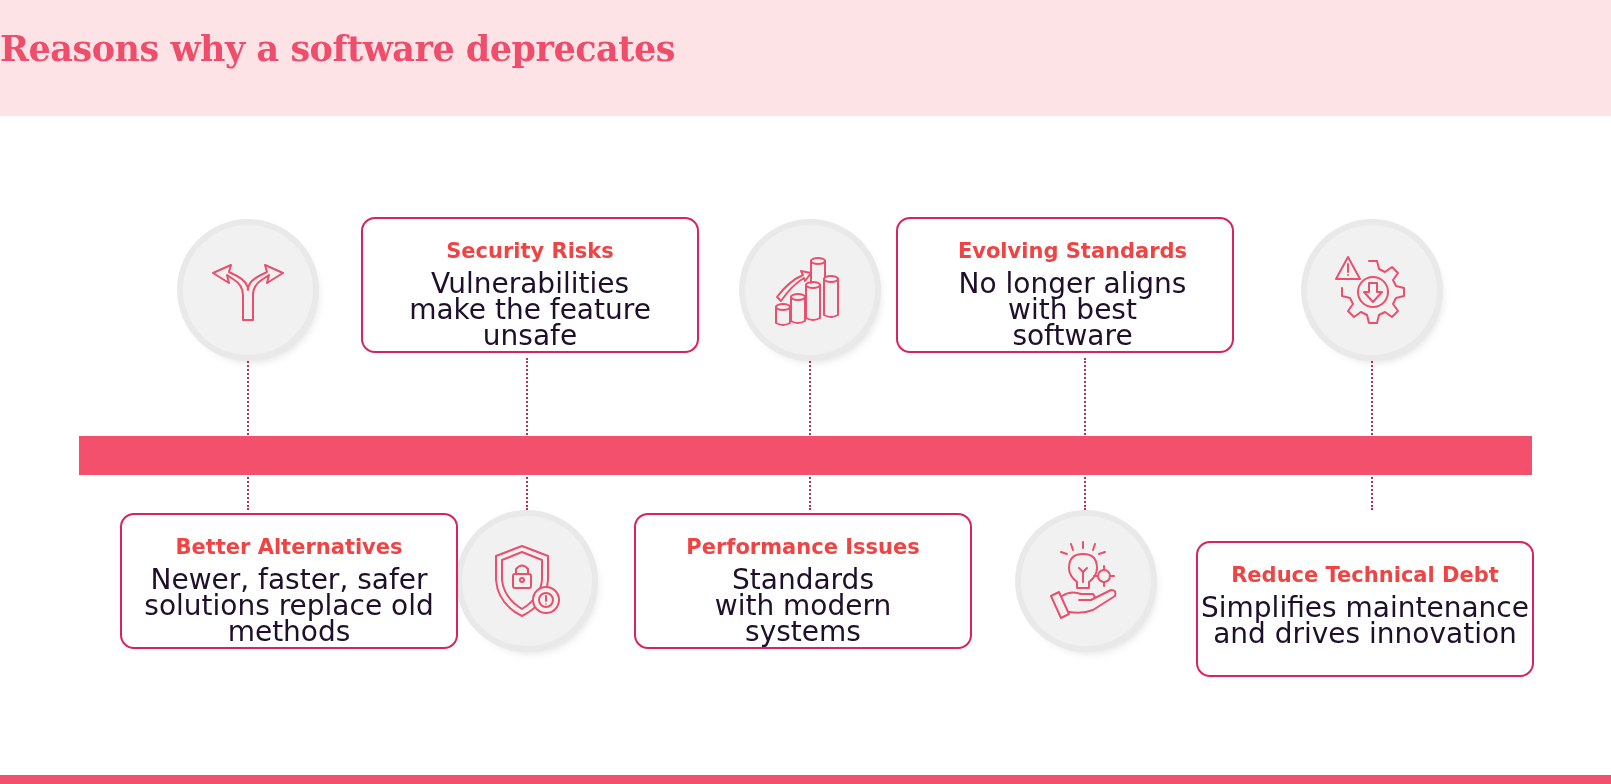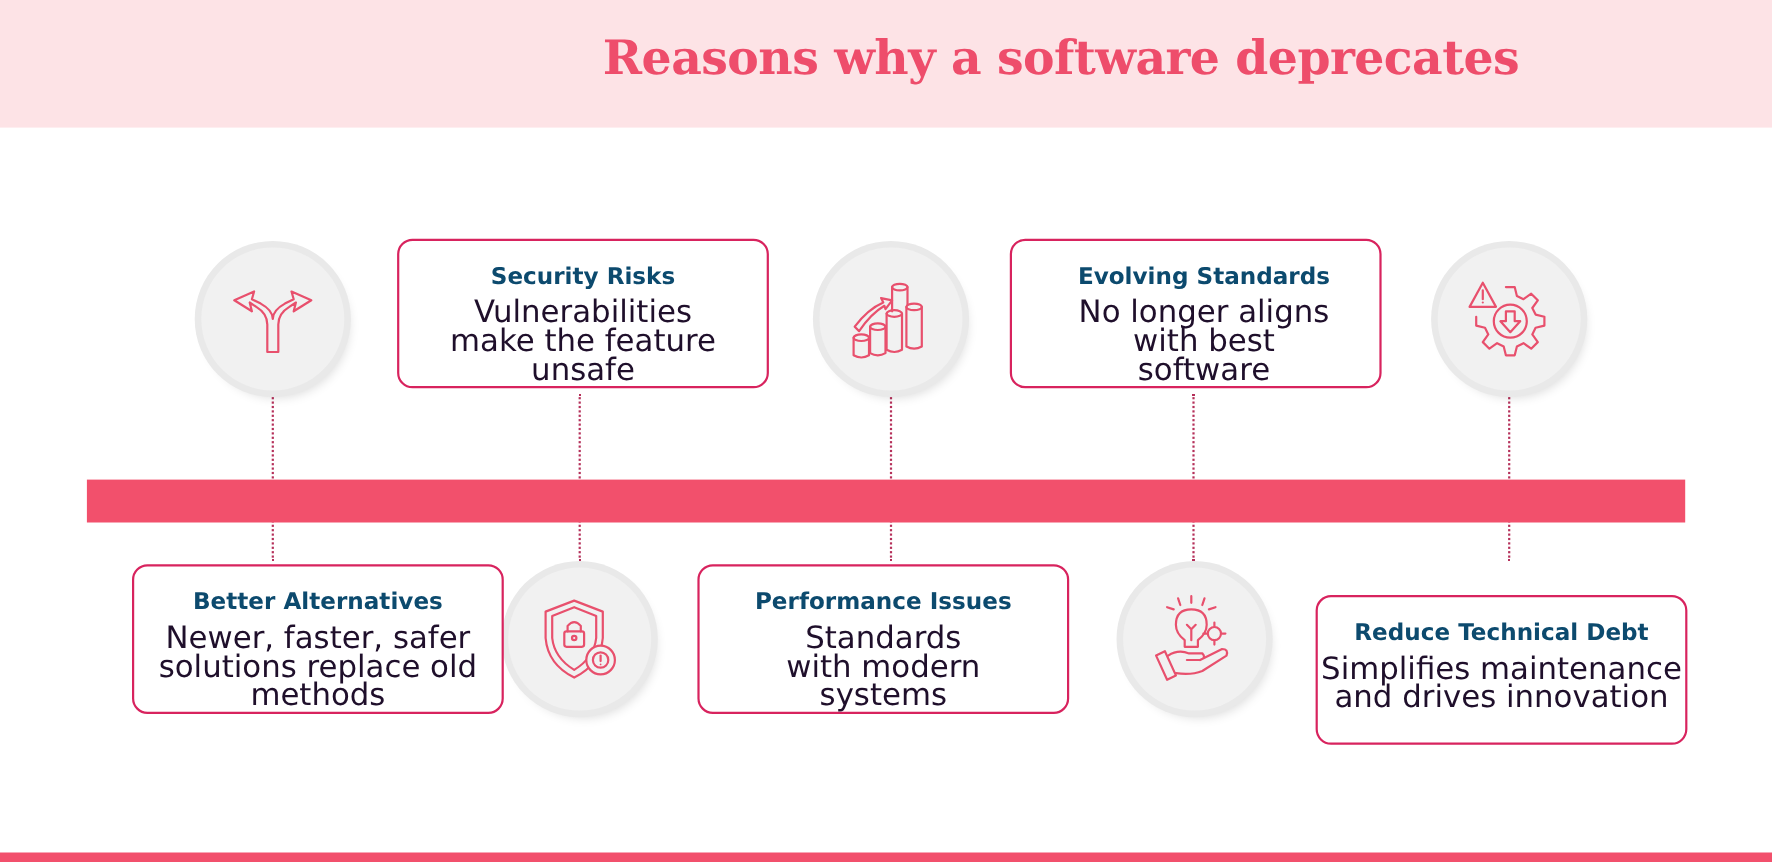--- a/index.html
+++ b/index.html
@@ -1,23 +1,23 @@
 <!DOCTYPE html>
 <html><head>
 <meta charset="utf-8">
 <style>
   html,body{margin:0;padding:0;}
   body{width:1611px;height:784px;position:relative;background:#ffffff;overflow:hidden;font-family:"DejaVu Sans","Liberation Sans",sans-serif;}
   .header{position:absolute;left:0;top:0;width:1611px;height:116px;background:#fde3e6;}
-  .title{position:absolute;left:0;top:28px;width:1381px;text-align:right;font-family:"DejaVu Serif","Liberation Serif",serif;font-weight:bold;font-size:43px;color:#ee4d6b;letter-spacing:-0.5px;}
+  .title{position:absolute;left:0;top:28px;width:1381px;text-align:left;font-family:"DejaVu Serif","Liberation Serif",serif;font-weight:bold;font-size:35px;color:#ee4d6b;letter-spacing:-0.5px;}
   .bar{position:absolute;left:79px;top:436px;width:1453px;height:39px;background:#f2506c;}
   .bottom-stripe{position:absolute;left:0;top:775px;width:1611px;height:9px;background:#f2506c;}
   .connector{position:absolute;width:0;border-left:2px dotted #b5305a;}
   .card{position:absolute;width:338px;height:136px;border:2px solid #d8235e;border-radius:14px;background:#fff;box-sizing:border-box;text-align:center;}
-  .card-title{margin-top:20px;font-weight:bold;font-size:21px;color:#0c4a6e;}
+  .card-title{margin-top:20px;font-weight:bold;font-size:21px;color:#ef4444;}
   .card-desc{margin:8px auto 0;font-size:28px;line-height:26px;color:#1f0f2b;width:320px;}
   .circle{position:absolute;width:130px;height:130px;border-radius:50%;background:#f1f1f1;box-shadow:0 0 0 6px #e9e9e9,4px 6px 10px rgba(0,0,0,0.15);display:flex;align-items:center;justify-content:center;}
   .circle svg{width:90px;height:90px;}
   .ic{fill:none;stroke:#e8506d;stroke-width:2;stroke-linejoin:round;stroke-linecap:round;}
 </style>
 </head>
 <body>
 
 <div class="header"></div>
 <div class="title">Reasons why a software deprecates</div>
@@ -84,21 +84,21 @@
     <path class="ic" d="M63 30 V33 M63 47 V50 M53 40 H56 M70 40 H73"></path>
     <path class="ic" d="M10 60 L18 56 L28 78 L20 82 Z"></path>
     <path class="ic" d="M21 60 Q30 54 40 58 L52 58 Q56 62 50 64 L38 64 M50 64 L70 54 Q76 54 74 60 L52 74 Q42 78 28 76"></path>
   </svg>
 </div>
 
 <div class="card" style="left:361px;top:217px;">
   <div class="card-title">Security Risks</div>
   <div class="card-desc" style="width:280px;">Vulnerabilities make the feature unsafe</div>
 </div>
-<div class="card" style="left:918px;top:217px;padding-left:15px;">
+<div class="card" style="left:896px;top:217px;padding-left:15px;">
   <div class="card-title">Evolving Standards</div>
   <div class="card-desc" style="width:240px;">No longer aligns with best software</div>
 </div>
 
 <div class="card" style="left:72px;top:513px;margin-left:48px;">
   <div class="card-title">Better Alternatives</div>
   <div class="card-desc">Newer, faster, safer solutions replace old methods</div>
 </div>
 <div class="card" style="left:634px;top:513px;">
   <div class="card-title">Performance Issues</div>

